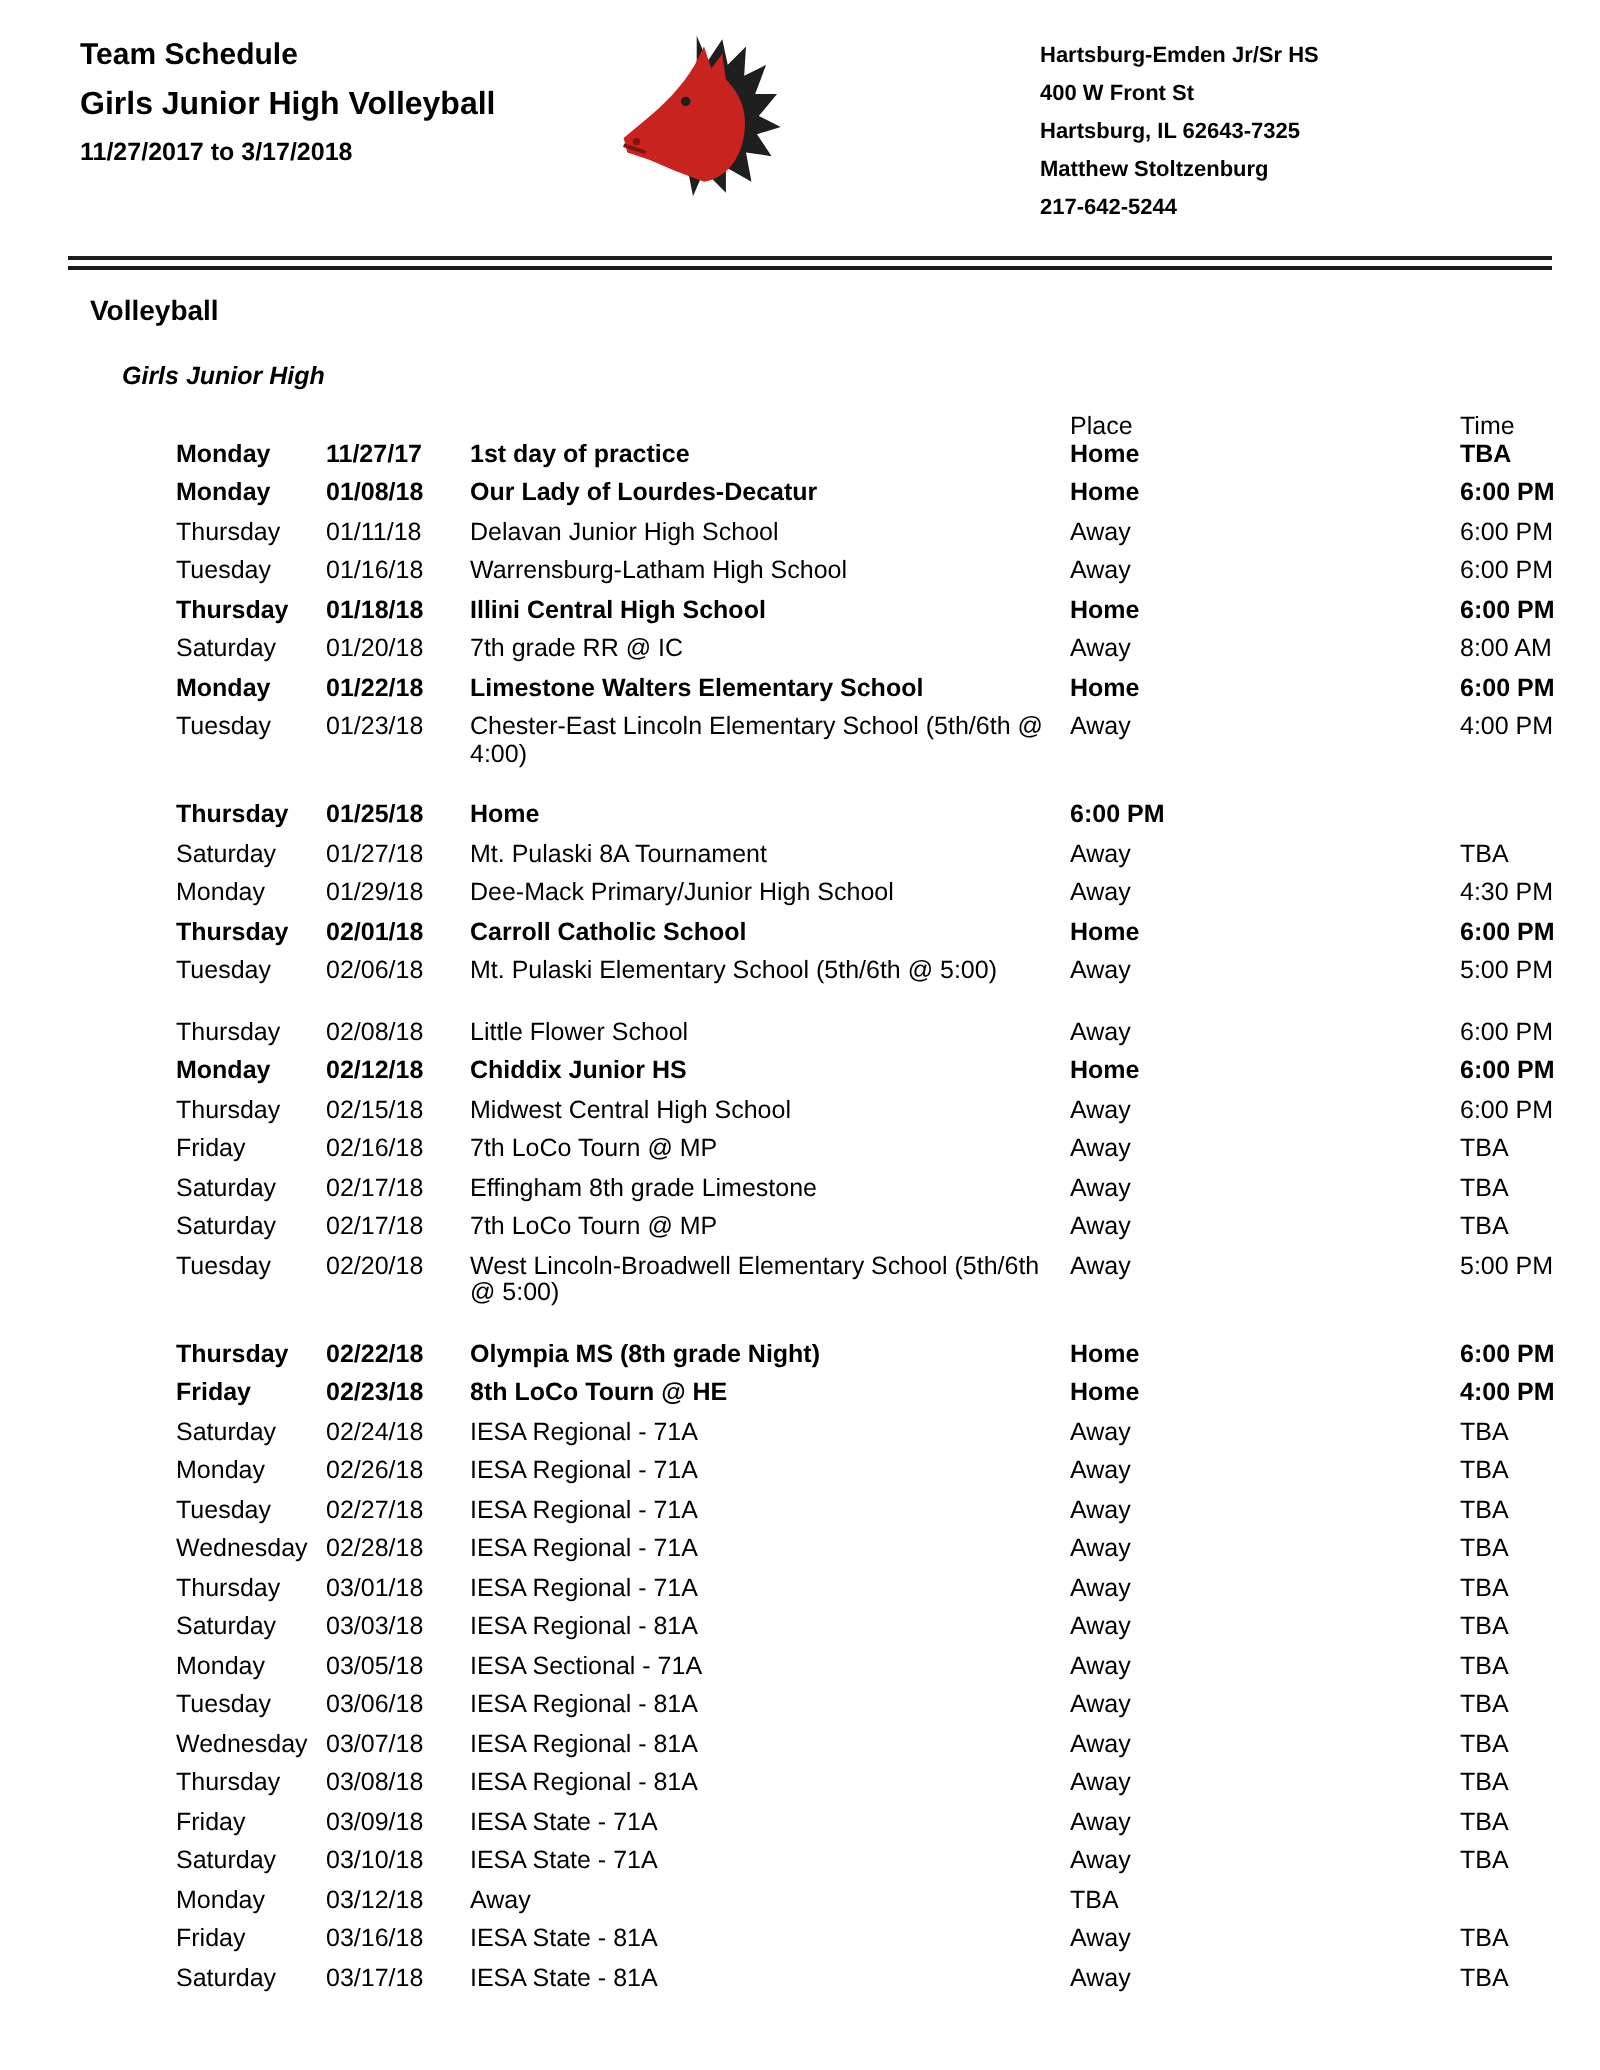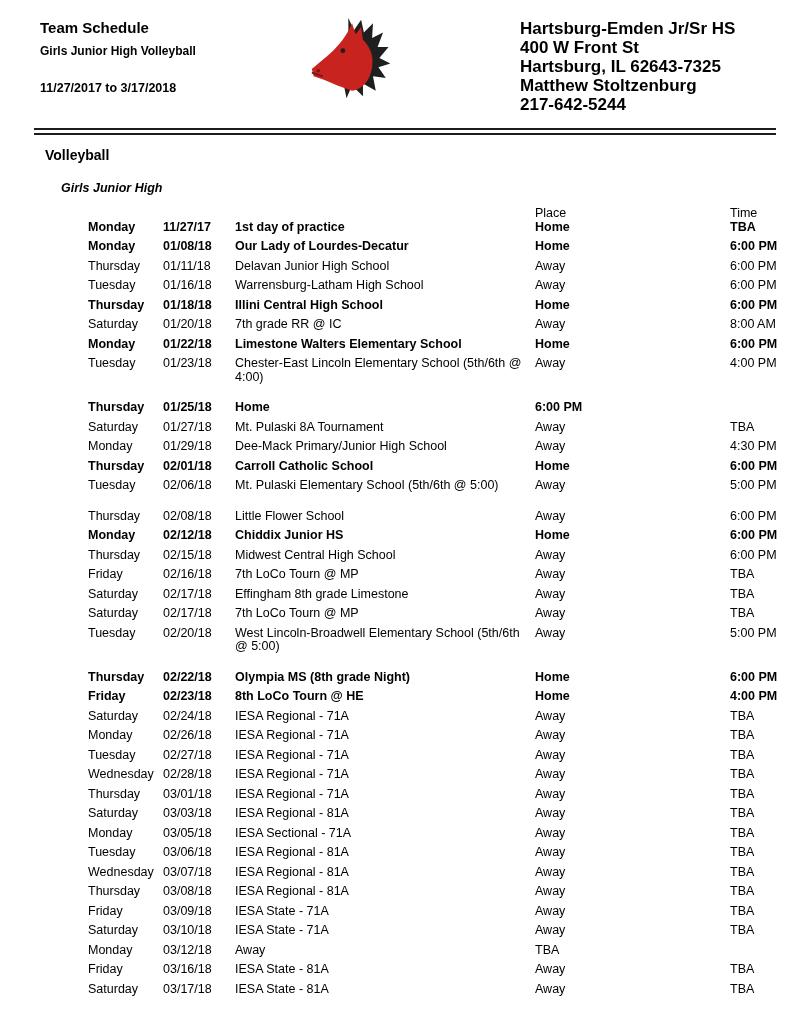--- a/index.html
+++ b/index.html
@@ -8,27 +8,27 @@
     width: 800px; height: 1035px;
     font-family: "Liberation Sans", sans-serif;
     color: #000; position: relative; overflow: hidden;
   }
   .page { padding: 16px 40px 0 40px; }
 
   
   .top { display: flex; align-items: flex-start; }
   .top-left { width: 262px; padding-top: 3px; }
   .doc-title { font-size: 15px; font-weight: bold; }
-  .doc-sub   { font-size: 12px; font-weight: bold; margin-top: 8px; }
-  .doc-range { font-size: 12.5px; font-weight: bold; margin-top: 23px; }
+  .doc-sub   { font-size: 16px; font-weight: bold; margin-top: 8px; }
+  .doc-range { font-size: 12.5px; font-weight: bold; margin-top: 7px; }
   .logo-wrap { width: 96px; margin-left: 4px; padding-top: 0; }
   .logo-wrap svg { display: block; }
   .top-right {
     margin-left: auto; width: 240px; padding-top: 3px;
-    font-size: 17px; font-weight: bold; line-height: 19px;
+    font-size: 11px; font-weight: bold; line-height: 19px;
   }
 
   
   .rule {
     margin: 14px 0 0 -6px; width: 742px; height: 7px;
     border-top: 2.5px solid #1c1c1c; border-bottom: 2px solid #1c1c1c;
   }
 
   
   .sport { font-size: 14px; font-weight: bold; margin: 12px 0 0 5px; }

